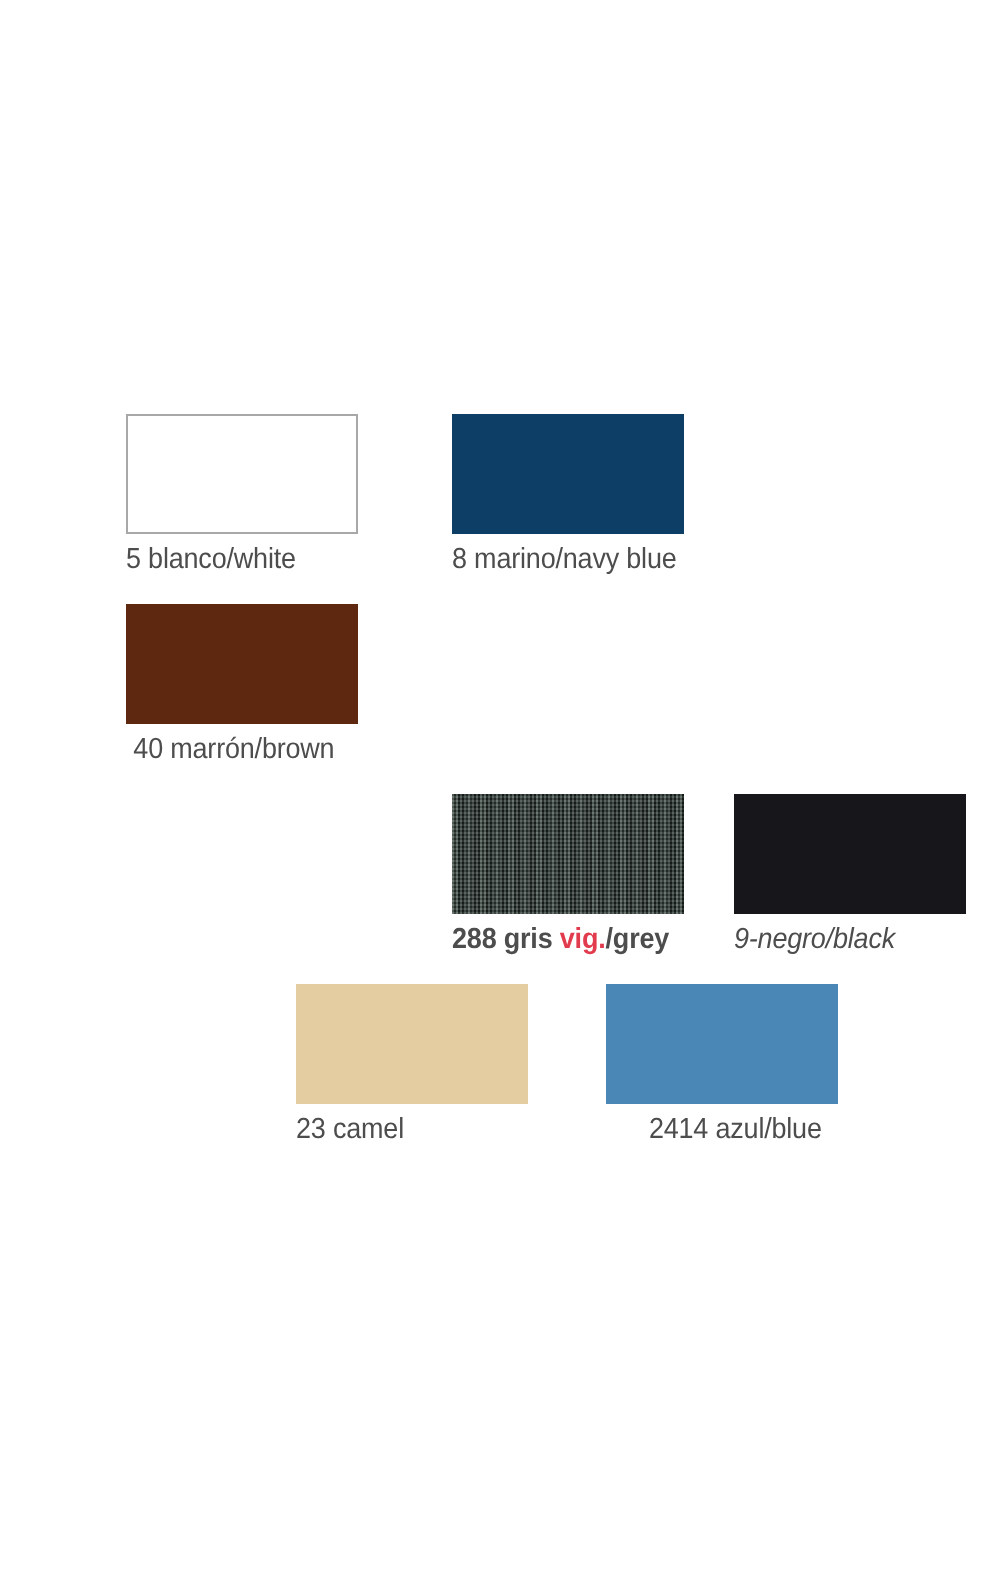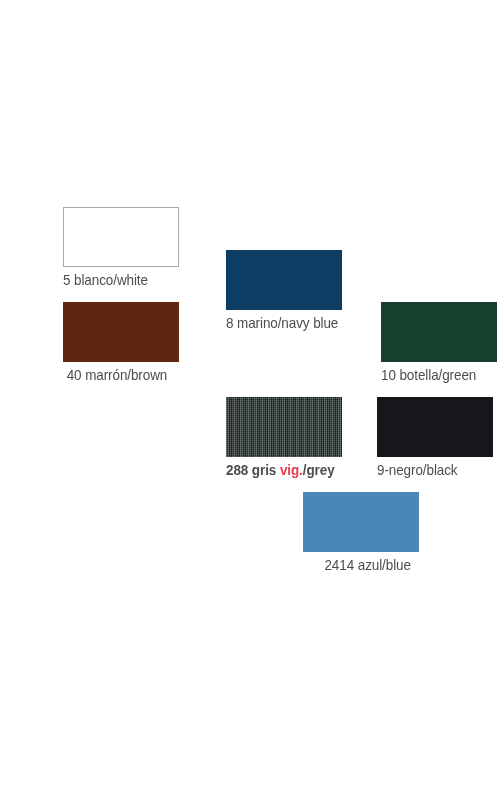--- a/index.html
+++ b/index.html
@@ -98,45 +98,45 @@
 </head>
 <body>
 
 <div id="swatch-chart">
   <div class="swatch-grid">
       <div class="swatch-row">
         <div class="swatch-cell" style="left: 28px;">
           <div class="swatch-chip bordered" style="background: rgb(255, 255, 255);"></div>
           <div class="swatch-label"><span>5 blanco/white</span></div>
         </div>
-        <div class="swatch-cell" style="left: 191px; margin-top: 43px;">
+        <div class="swatch-cell" style="left: 191px;">
           <div class="swatch-chip" style="background: rgb(13, 63, 102);"></div>
           <div class="swatch-label"><span>8 marino/navy blue</span></div>
         </div>
       </div>
       <div class="swatch-row">
         <div class="swatch-cell" style="left: 28px; text-align: center;">
           <div class="swatch-chip" style="background: rgb(94, 40, 16);"></div>
           <div class="swatch-label"><span>40 marrón/brown</span></div>
         </div>
-        <div class="swatch-cell" style="left: 346px;">
-          <div class="swatch-chip" style="background: rgb(23, 64, 47);"></div>
-          <div class="swatch-label"><span>10 botella/green</span></div>
-        </div>
       </div>
       <div class="swatch-row">
         <div class="swatch-cell" style="left: 191px; font-weight: bold;">
           <div class="swatch-chip tex-grey-dark"></div>
           <div class="swatch-label"><span>288 gris </span><span class="vig">vig.</span><span>/grey</span></div>
         </div>
-        <div class="swatch-cell" style="left: 342px;">
+        <div class="swatch-cell" style="left: 332px; font-style: italic;">
           <div class="swatch-chip" style="background: rgb(23, 22, 26);"></div>
           <div class="swatch-label"><span>9-negro/black</span></div>
         </div>
       </div>
       <div class="swatch-row">
+        <div class="swatch-cell" style="left: 113px;">
+          <div class="swatch-chip" style="background: rgb(227, 205, 161);"></div>
+          <div class="swatch-label"><span>23 camel</span></div>
+        </div>
         <div class="swatch-cell" style="left: 268px; text-align: right;">
           <div class="swatch-chip" style="background: rgb(74, 134, 182);"></div>
           <div class="swatch-label"><span>2414 azul/blue</span></div>
         </div>
       </div>
     </div>
 </div>
 
 </body></html>

